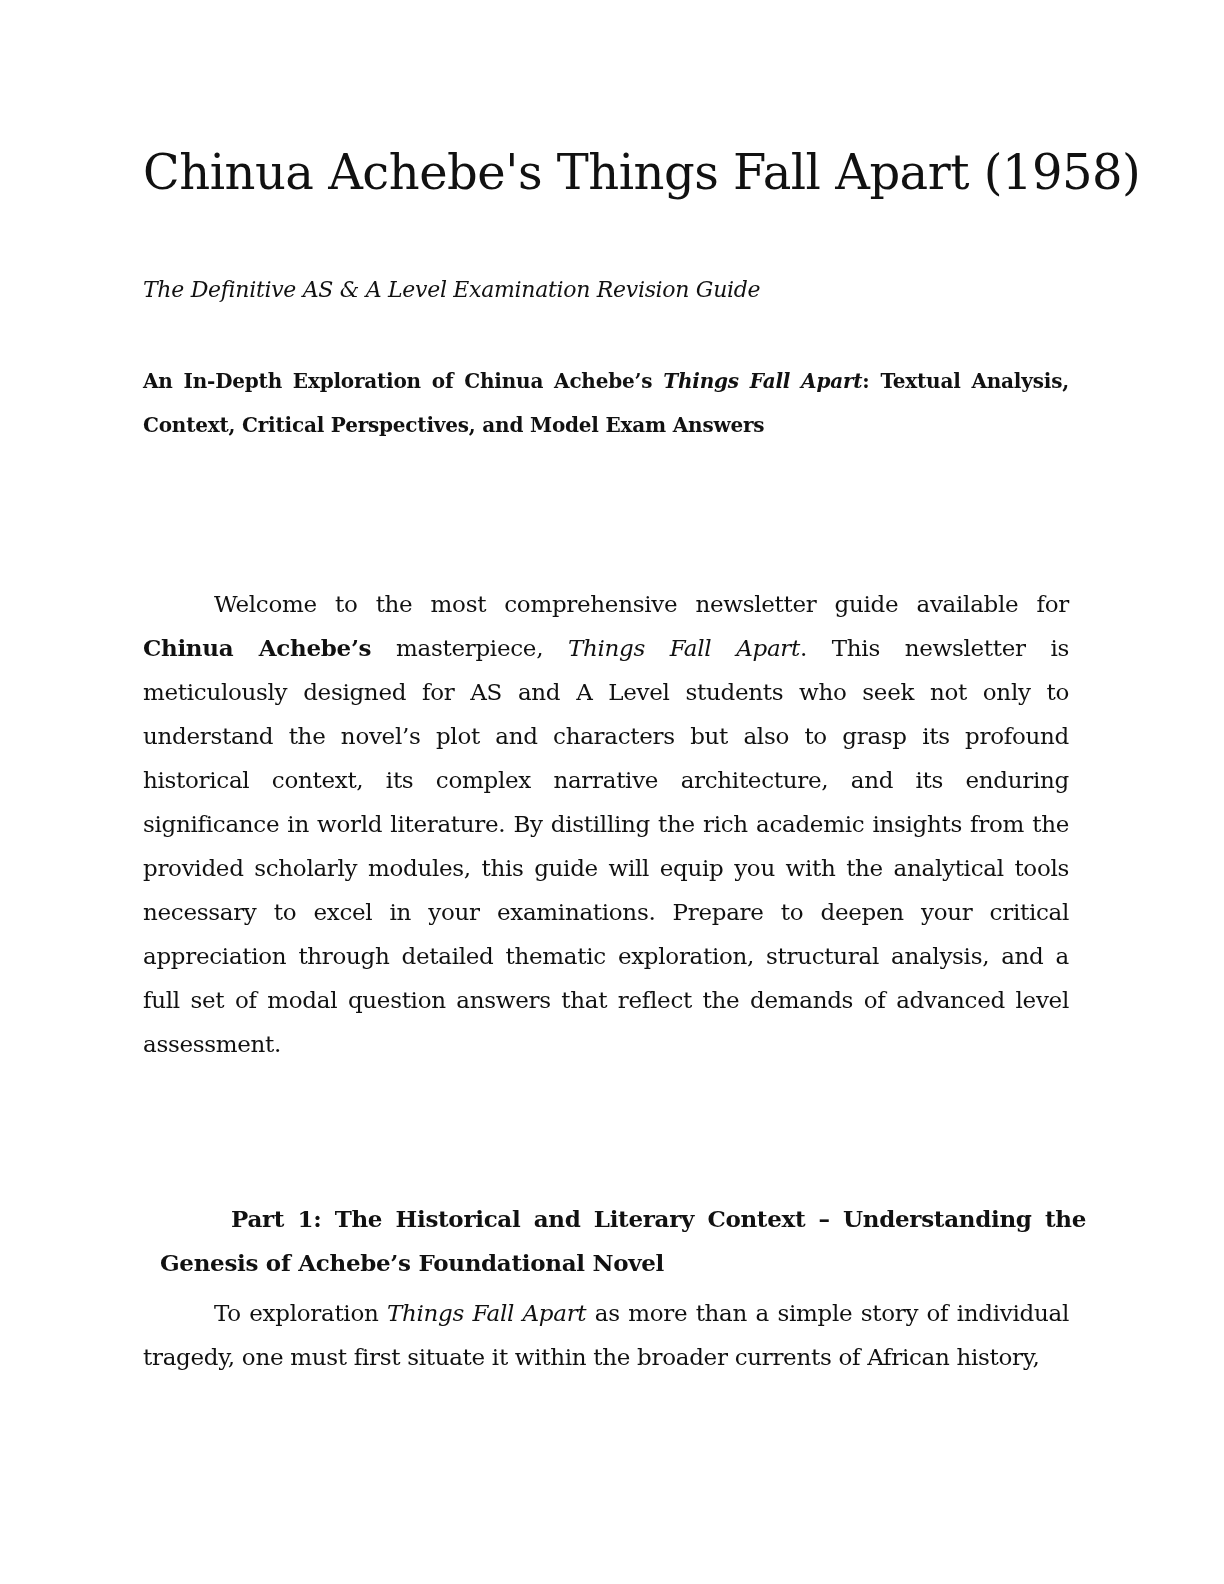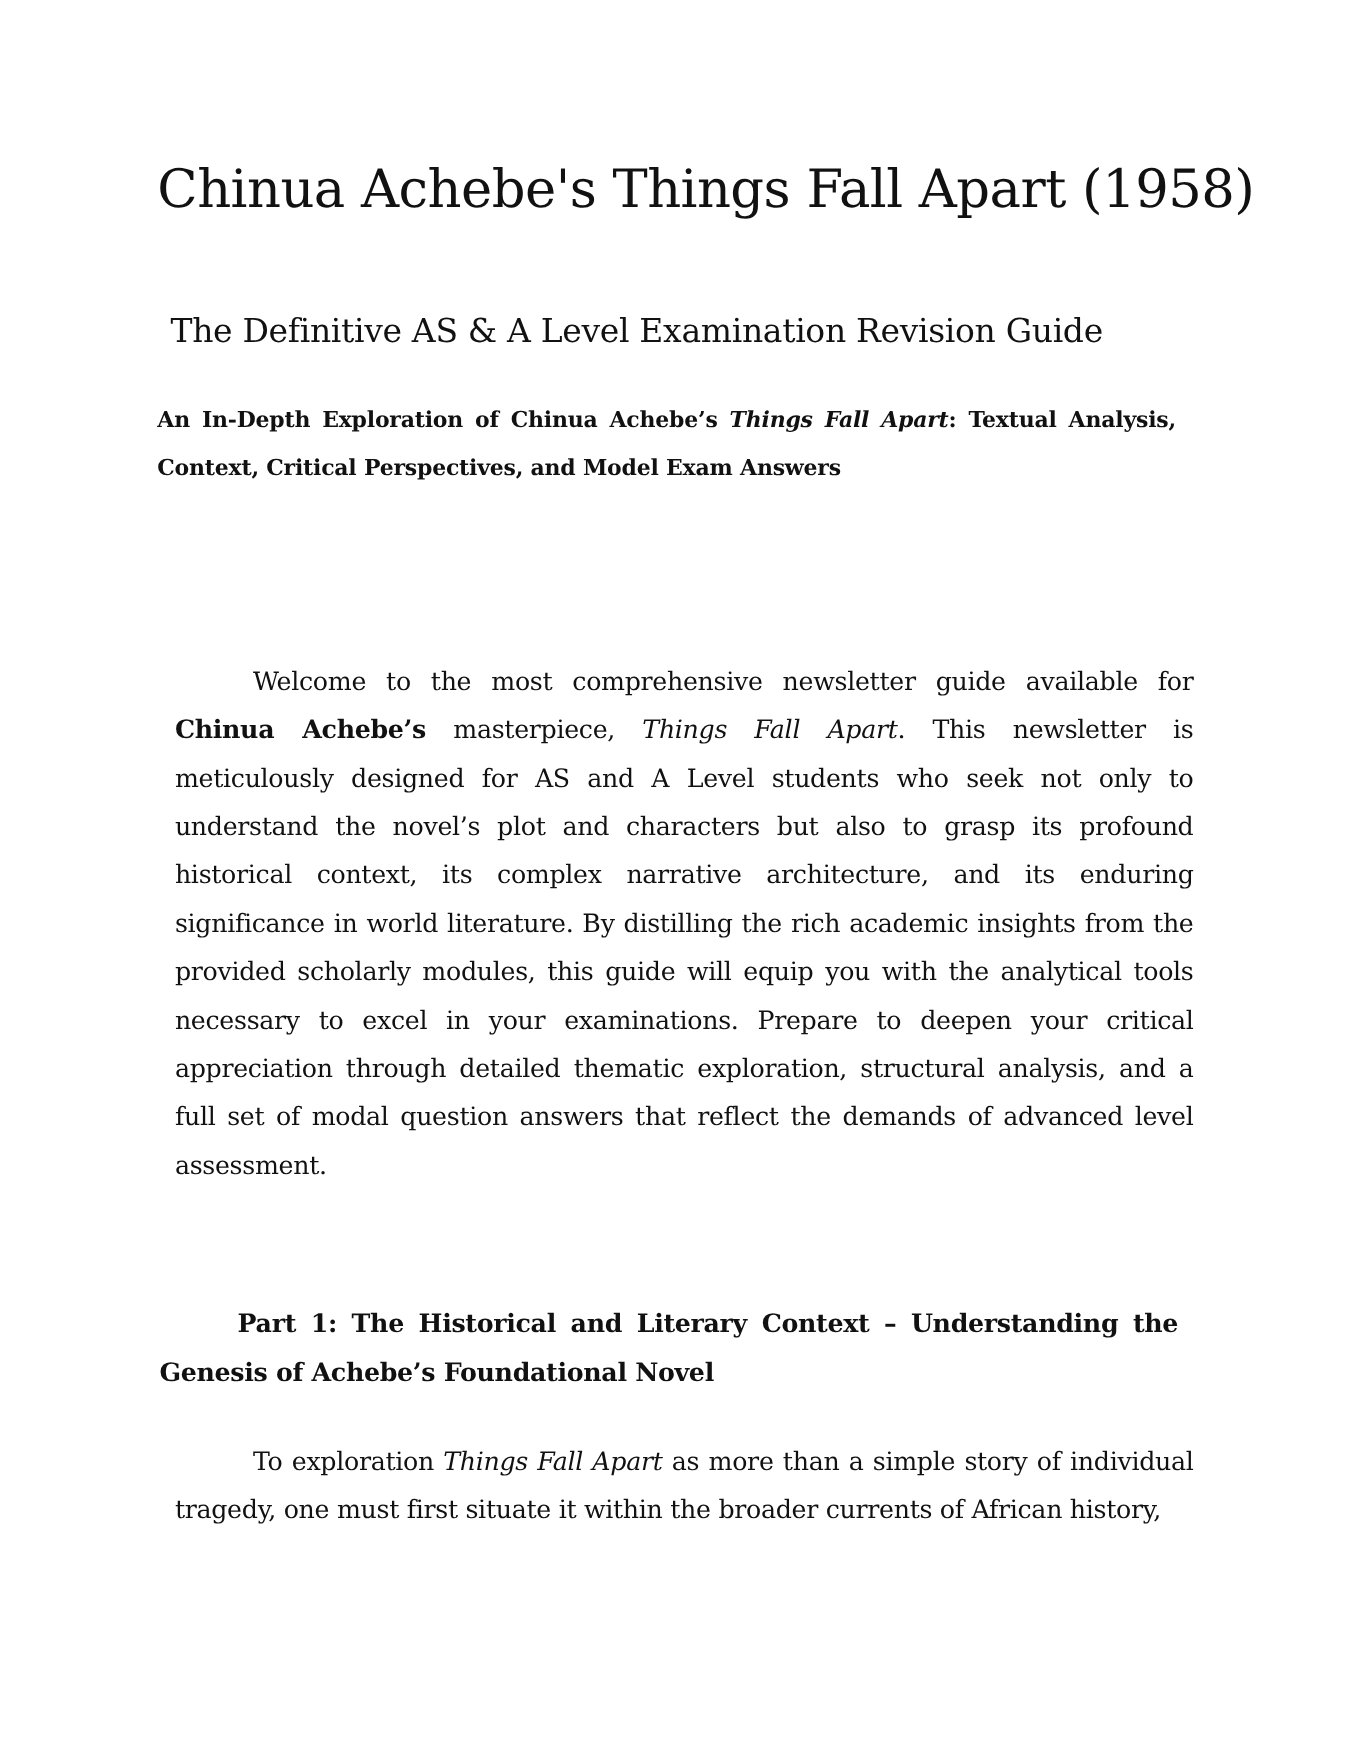--- a/index.html
+++ b/index.html
@@ -31,56 +31,57 @@
     font-size: 48px;
     line-height: 64px;
     white-space: nowrap;
     letter-spacing: -0.5px;
     text-align: right;
   }
   .subtitle {
     position: absolute;
     top: 273px;
     left: 0;
-    margin: 12px;
-    font-size: 30px;
+    margin: 0;
+    font-size: 22px;
     line-height: 34px;
     white-space: nowrap;
     letter-spacing: -0.3px;
+    font-style: italic;
   }
   .heading {
     position: absolute;
     top: 359px;
     left: 0;
     width: 926px;
     margin: 0;
     font-weight: bold;
     font-size: 20px;
     line-height: 44px;
     text-align: justify;
     letter-spacing: -0.2px;
   }
   .para {
     position: absolute;
     left: 0;
     width: 926px;
-    margin: 16px;
+    margin: 0;
     font-size: 23px;
     line-height: 44px;
     text-align: justify;
     text-indent: 71px;
     letter-spacing: -0.3px;
   }
   .intro { top: 582px; }
   .section-heading {
     position: absolute;
     top: 1180px;
     left: 0;
     width: 926px;
-    margin: 2px;
+    margin: 17px;
     font-weight: bold;
     font-size: 23px;
     line-height: 44px;
     text-align: justify;
     text-indent: 71px;
     letter-spacing: -0.3px;
   }
   .part1 { top: 1291px; }
   em { font-style: italic; }
   strong { font-weight: bold; }

